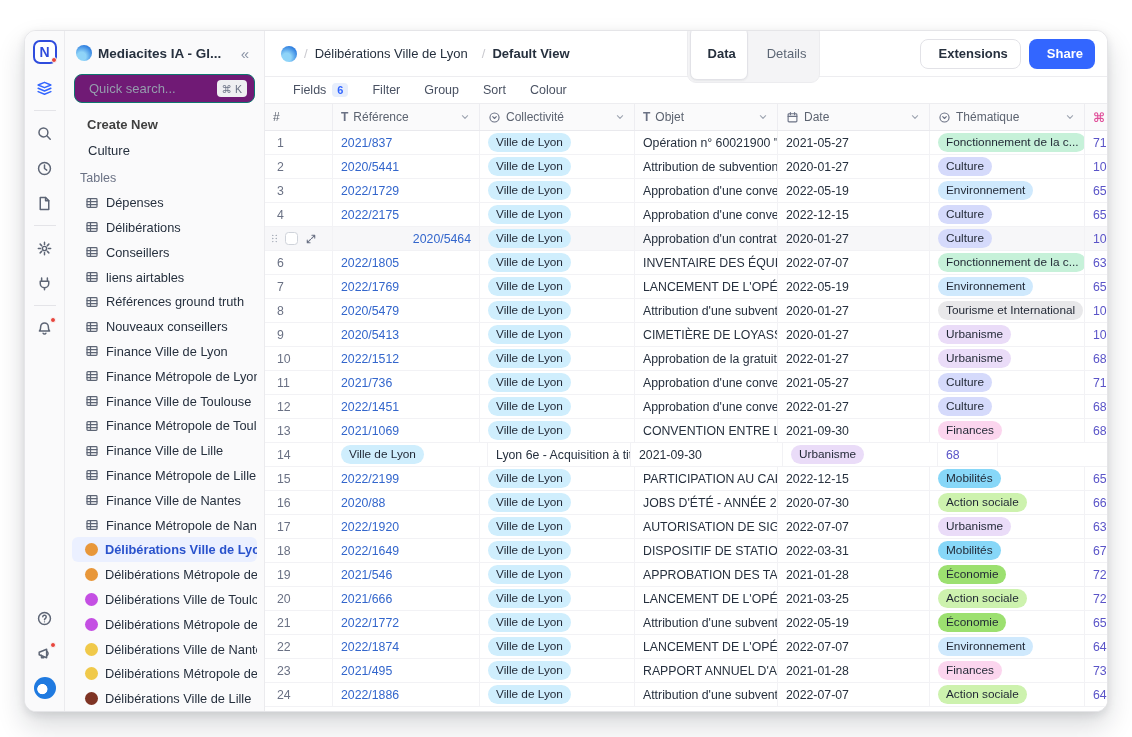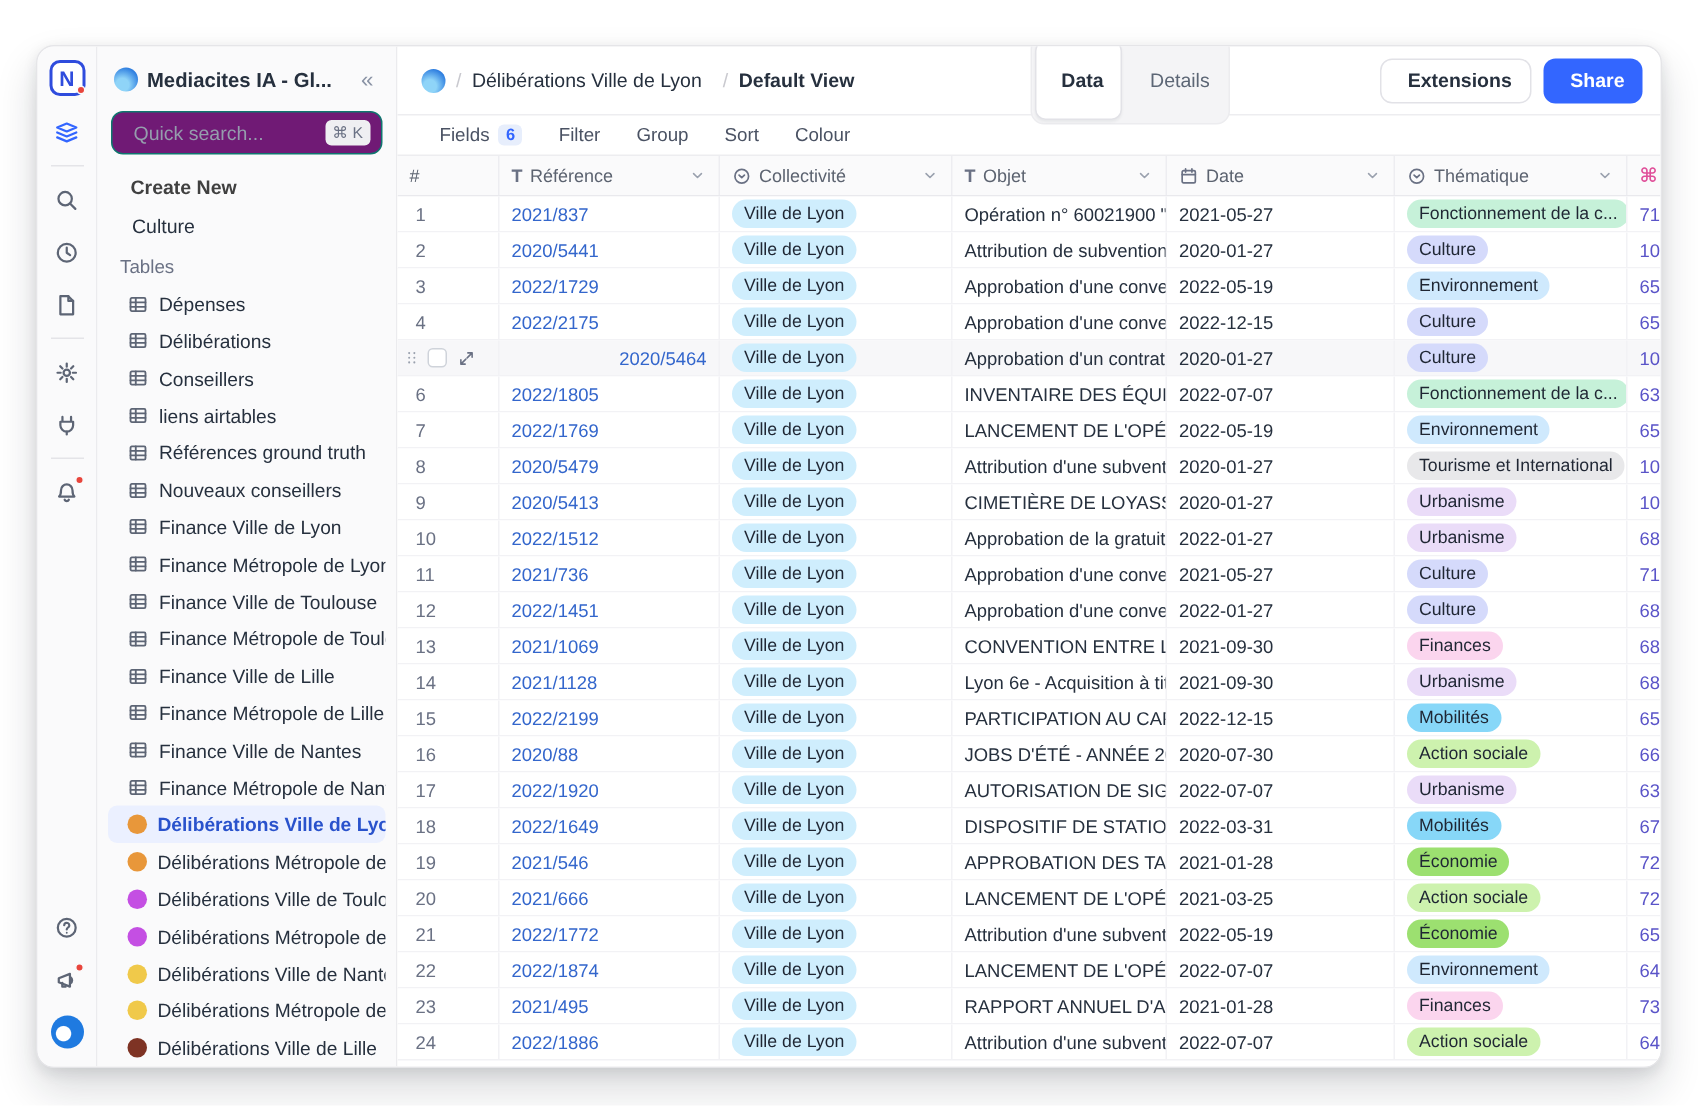--- a/index.html
+++ b/index.html
@@ -849,23 +849,20 @@
                 <span class="pill" style="background: rgb(251, 213, 238);">Finances</span>
               </div>
               <div class="cell" style="width: 60px;">
                 <span class="count">68</span>
               </div>
             </div>
             <div class="row">
               <div class="cell idx" style="width: 68px;">
                 <span>14</span>
               </div>
-              <div class="cell ref" style="width: 147px;">
-                <span class="lnk">2021/1128</span>
-              </div>
               <div class="cell" style="width: 155px;">
                 <span class="pill" style="background: rgb(207, 238, 253);">Ville de Lyon</span>
               </div>
               <div class="cell" style="width: 143px;">
                 <span>Lyon 6e - Acquisition à tit...</span>
               </div>
               <div class="cell" style="width: 152px;">
                 <span>2021-09-30</span>
               </div>
               <div class="cell" style="width: 155px;">

